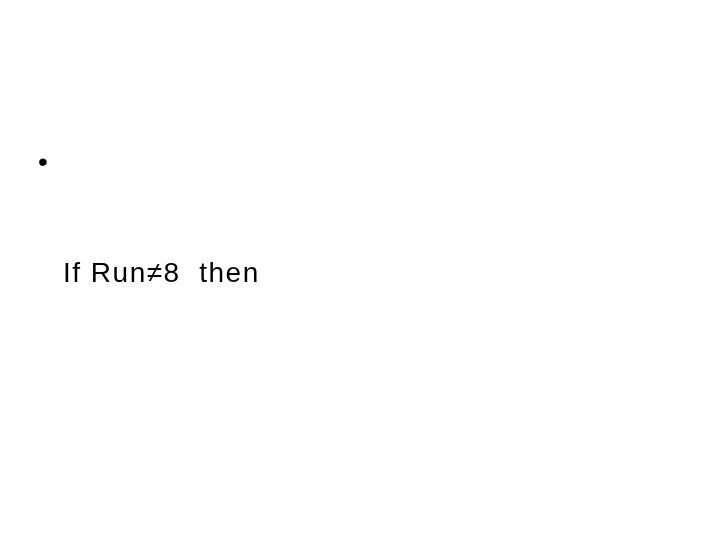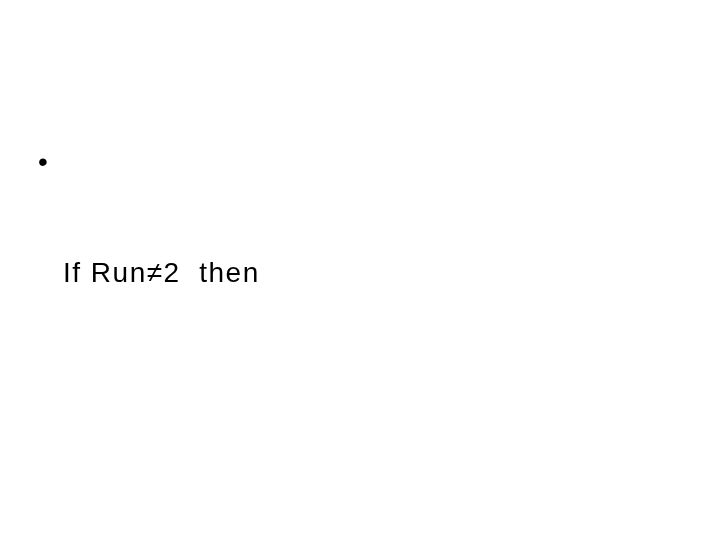--- a/index.html
+++ b/index.html
@@ -52,21 +52,21 @@
   }
 </style>
 </head>
 <body>
 
 <div class="slide">
   <div class="text-block">
 
     <div class="para bulleted">
       <span class="bullet">•</span>
-      <div class="pline">If Run≠2  then</div>
+      <div class="pline">If Run≠8  then</div>
     </div>
 
     <div class="para">
       
       
     </div>
 
     
 
     

